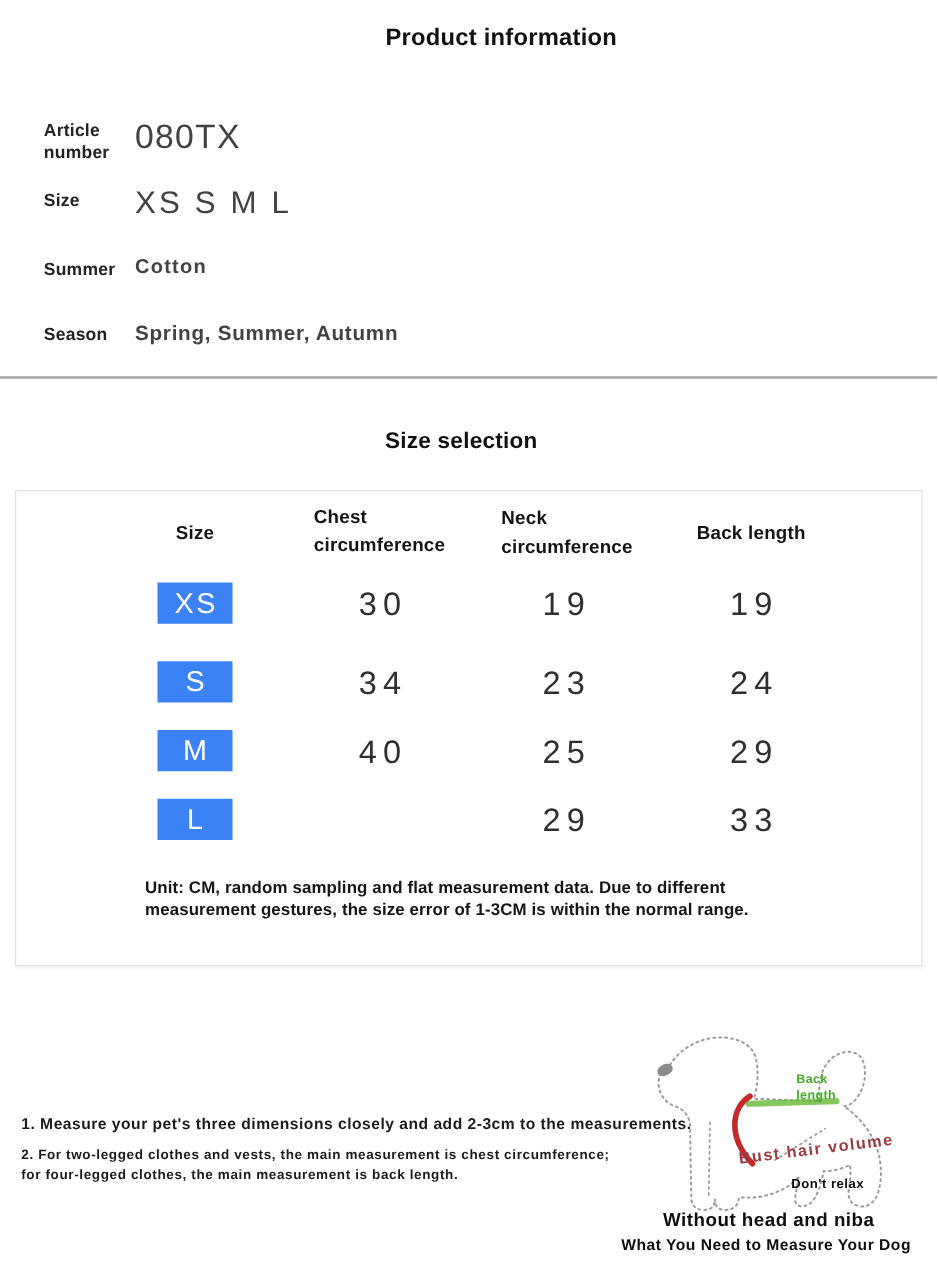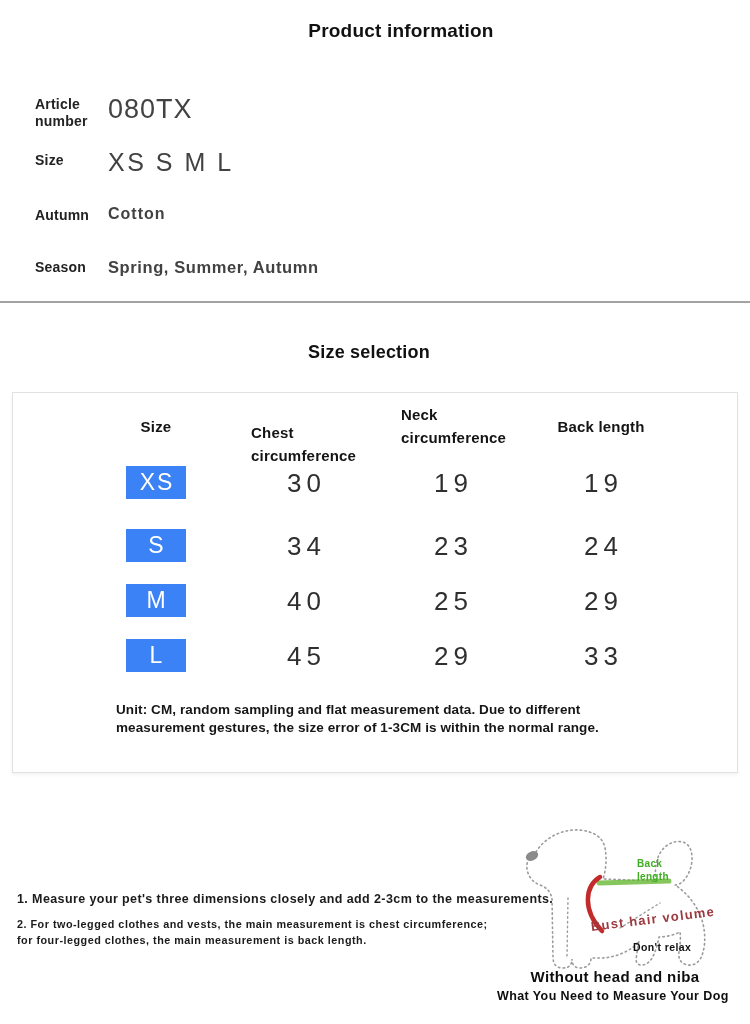--- a/index.html
+++ b/index.html
@@ -40,21 +40,21 @@
     transform:translateX(-6px);
   }
   .size-box {
     left:12px; top:392px; width:726px; height:381px;
     background:#fff; border:1px solid #e2e2e2;
     box-shadow:0 2px 3px rgba(0,0,0,.05);
   }
   .size-box .hdr { position:absolute; font-weight:700; font-size:15px; line-height:23px;
     letter-spacing:.2px; color:#141414; white-space:pre-line; }
   .hdr-c1 { left:83px;  top:10px; width:120px; height:46px; display:flex; align-items:center; justify-content:center; }
-  .hdr-c2 { left:238px; top:28px; }
+  .hdr-c2 { left:238px; top:9px; }
   .hdr-c3 { left:388px; top:10px; }
   .hdr-c4 { left:508px; top:10px; width:160px; height:46px; display:flex; align-items:center; justify-content:center; font-size:15.5px; }
 
   .srow { position:absolute; left:0; width:726px; height:36px; }
   .srow .badge {
     position:absolute; left:113px; top:1px; width:60px; height:33px;
     background:#3b82f6; color:#fff; display:flex; align-items:center; justify-content:center;
     font-size:23px; font-weight:400; letter-spacing:2px; text-indent:2px;
   }
   .srow .num { position:absolute; top:0; height:36px; line-height:36px; text-align:center;
@@ -97,21 +97,21 @@
   <div class="info-row">
     <div class="lbl l-article">Article
 number</div>
     <div class="val v-article">080TX</div>
   </div>
   <div class="info-row">
     <div class="lbl l-size">Size</div>
     <div class="val v-size">XS S M L</div>
   </div>
   <div class="info-row">
-    <div class="lbl l-element">Autumn</div>
+    <div class="lbl l-element">Summer</div>
     <div class="val v-element">Cotton</div>
   </div>
   <div class="info-row">
     <div class="lbl l-season">Season</div>
     <div class="val v-season">Spring, Summer, Autumn</div>
   </div>
 
   <div class="abs divider"></div>
 
   <div class="abs section-title">Size selection</div>
@@ -137,21 +137,20 @@
       <div class="num num-c4">24</div>
     </div>
     <div class="srow srow-2">
       <div class="badge">M</div>
       <div class="num num-c2">40</div>
       <div class="num num-c3">25</div>
       <div class="num num-c4">29</div>
     </div>
     <div class="srow srow-3">
       <div class="badge">L</div>
-      <div class="num num-c2">45</div>
       <div class="num num-c3">29</div>
       <div class="num num-c4">33</div>
     </div>
 
     <div class="size-note">Unit: CM, random sampling and flat measurement data. Due to different
 measurement gestures, the size error of 1-3CM is within the normal range.</div>
   </div>
 
   <div class="abs mm-item1">1. Measure your pet's three dimensions closely and add 2-3cm to the measurements.</div>
   <div class="abs mm-item2">2. For two-legged clothes and vests, the main measurement is chest circumference;

